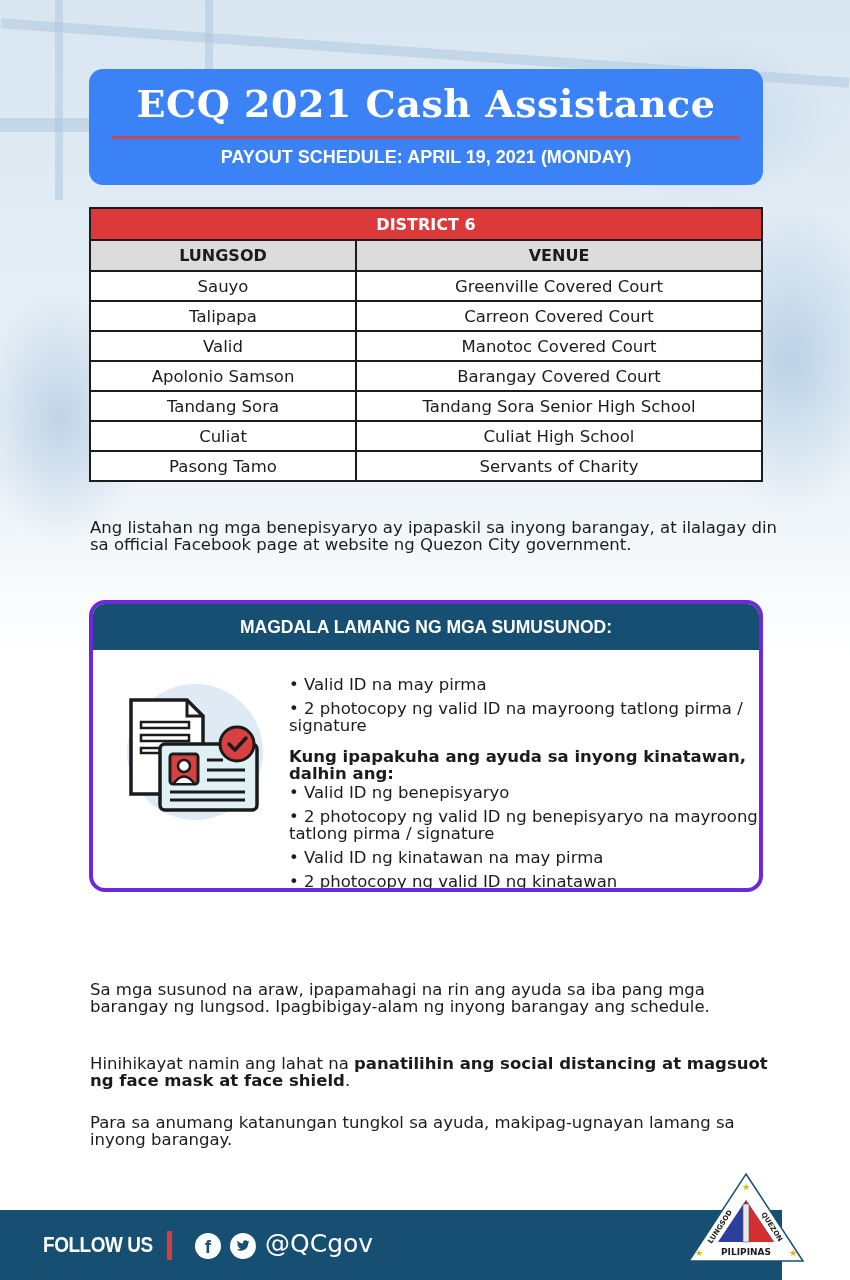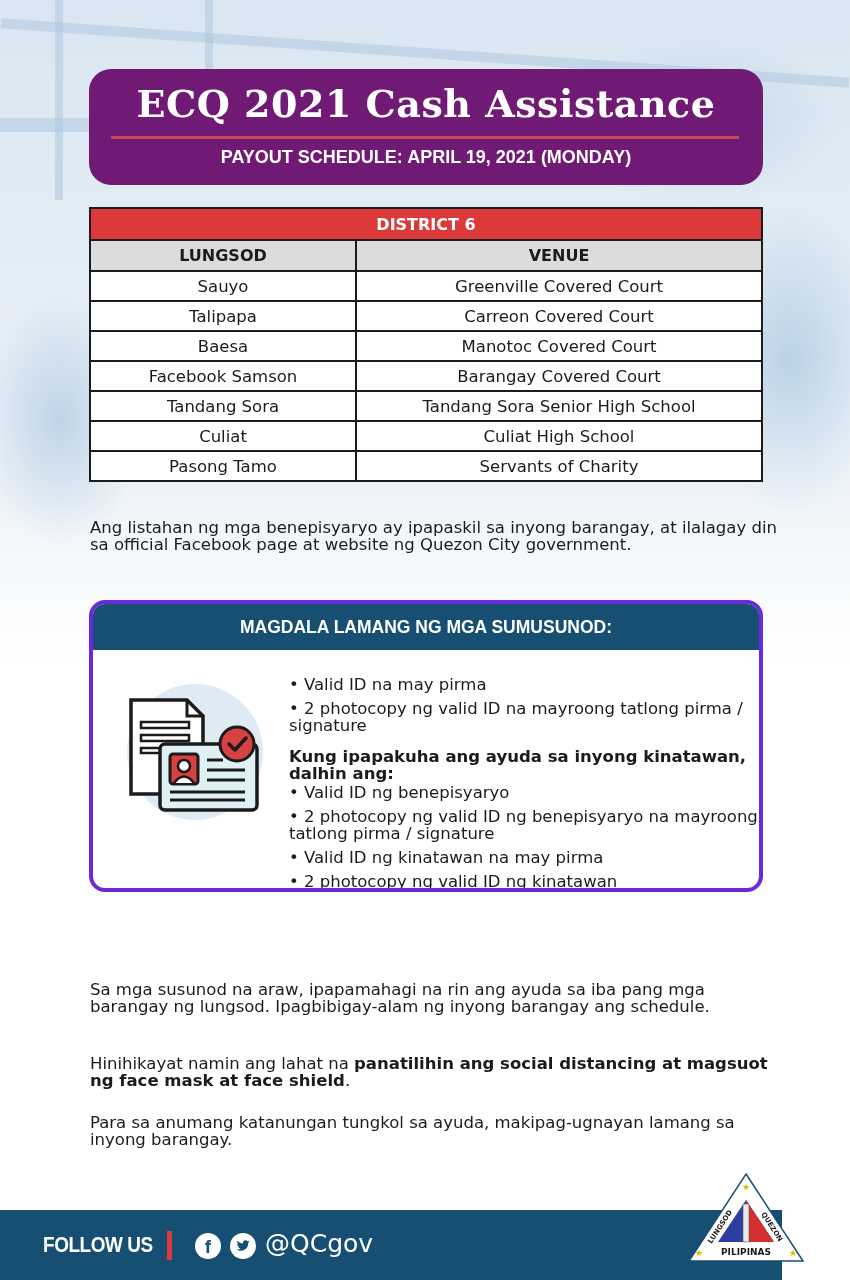--- a/index.html
+++ b/index.html
@@ -12,21 +12,21 @@
       position: absolute; left: 0; top: 0; width: 850px; height: 660px;
       background:
         radial-gradient(ellipse 140px 220px at 790px 360px, rgba(150,185,215,0.55), rgba(150,185,215,0) 70%),
         radial-gradient(ellipse 120px 180px at 60px 420px, rgba(140,175,210,0.45), rgba(140,175,210,0) 70%),
         radial-gradient(ellipse 200px 120px at 700px 120px, rgba(170,200,225,0.5), rgba(170,200,225,0) 70%),
         linear-gradient(180deg, #d9e6f1 0%, #e3edf5 40%, #eef4f9 75%, #ffffff 100%);
     }
     .bg-beam { position: absolute; background: rgba(175,200,222,0.55); }
     .header-box {
       position: absolute; left: 89px; top: 69px; width: 674px; height: 116px;
-      background: #701a75; border-radius: 22px;
+      background: #3b82f6; border-radius: 14px;
     }
     .title {
       position: absolute; left: 0; right: 0; top: 12px; text-align: center;
       font-family: "DejaVu Serif", serif; font-weight: bold; font-size: 38px;
       color: #ffffff; letter-spacing: 0.5px;
     }
     .title-rule {
       position: absolute; left: 22px; right: 24px; top: 67px; height: 3px; background: #c24a55;
     }
     .subtitle {
@@ -115,25 +115,25 @@
   <tbody>
     <tr>
       <td class="brgy">Sauyo</td>
       <td>Greenville Covered Court</td>
     </tr>
     <tr>
       <td class="brgy">Talipapa</td>
       <td>Carreon Covered Court</td>
     </tr>
     <tr>
-      <td class="brgy">Baesa</td>
+      <td class="brgy">Valid</td>
       <td>Manotoc Covered Court</td>
     </tr>
     <tr>
-      <td class="brgy">Facebook Samson</td>
+      <td class="brgy">Apolonio Samson</td>
       <td>Barangay Covered Court</td>
     </tr>
     <tr>
       <td class="brgy">Tandang Sora</td>
       <td>Tandang Sora Senior High School</td>
     </tr>
     <tr>
       <td class="brgy">Culiat</td>
       <td>Culiat High School</td>
     </tr>

